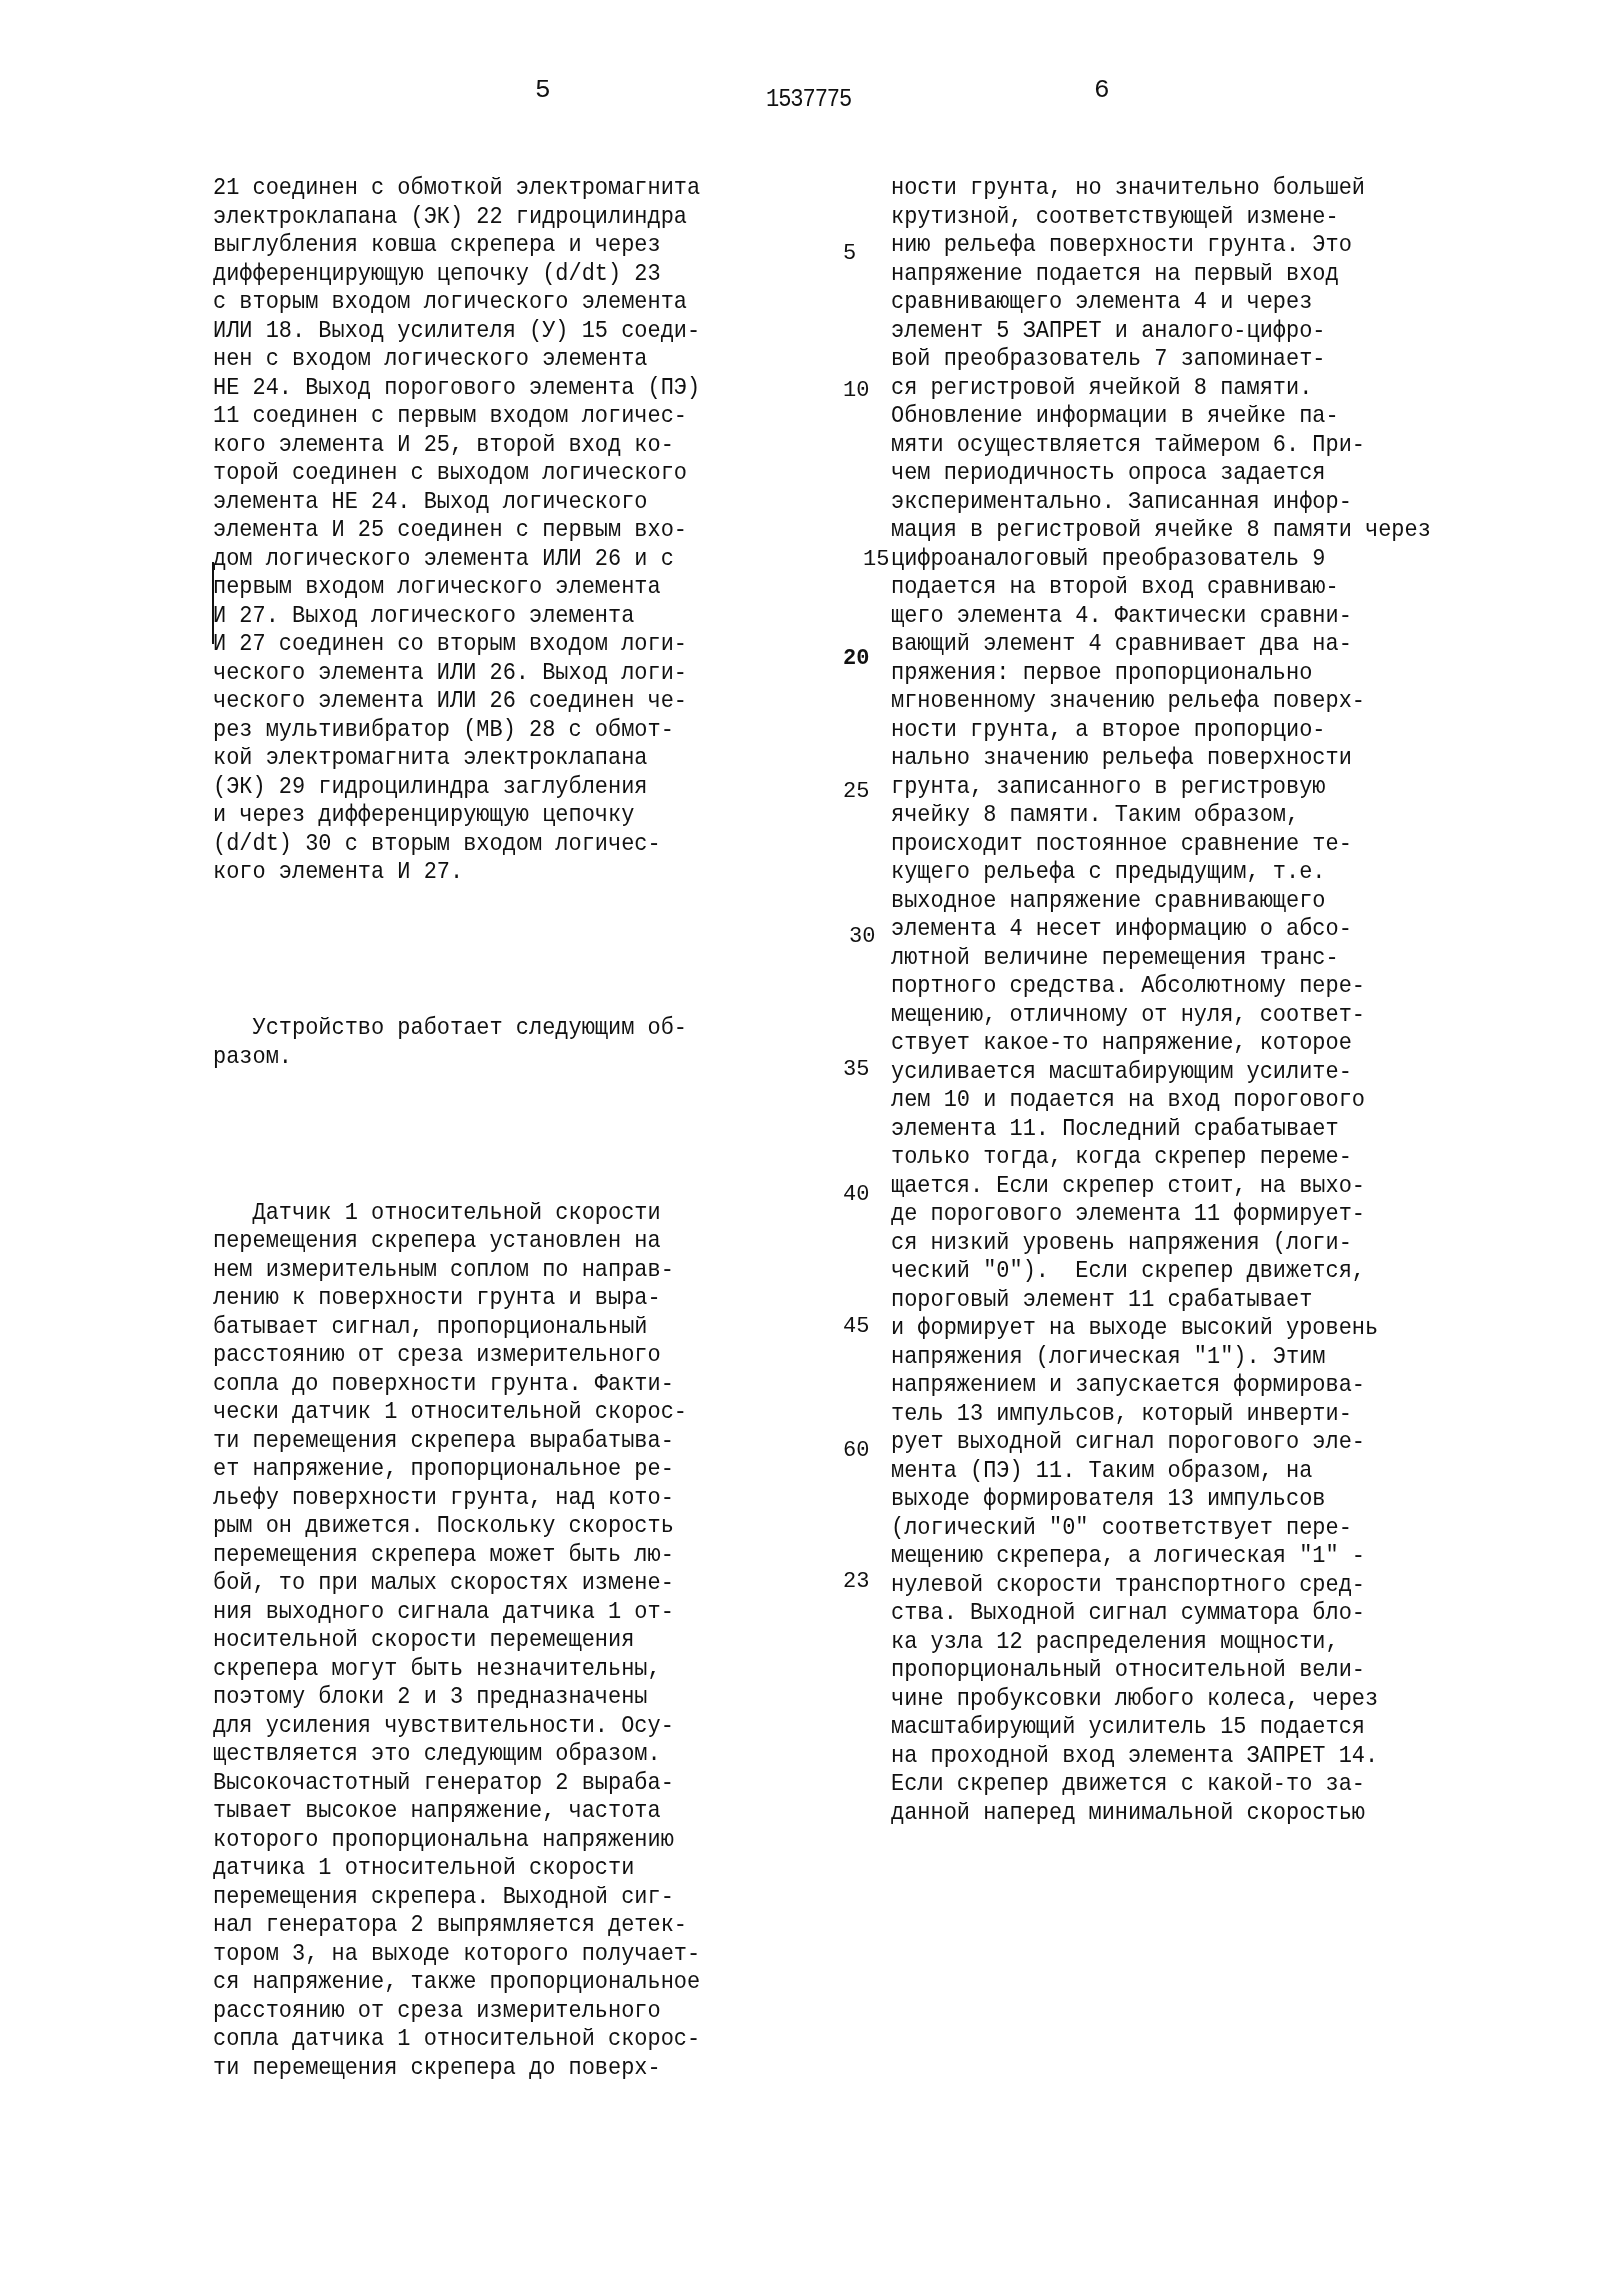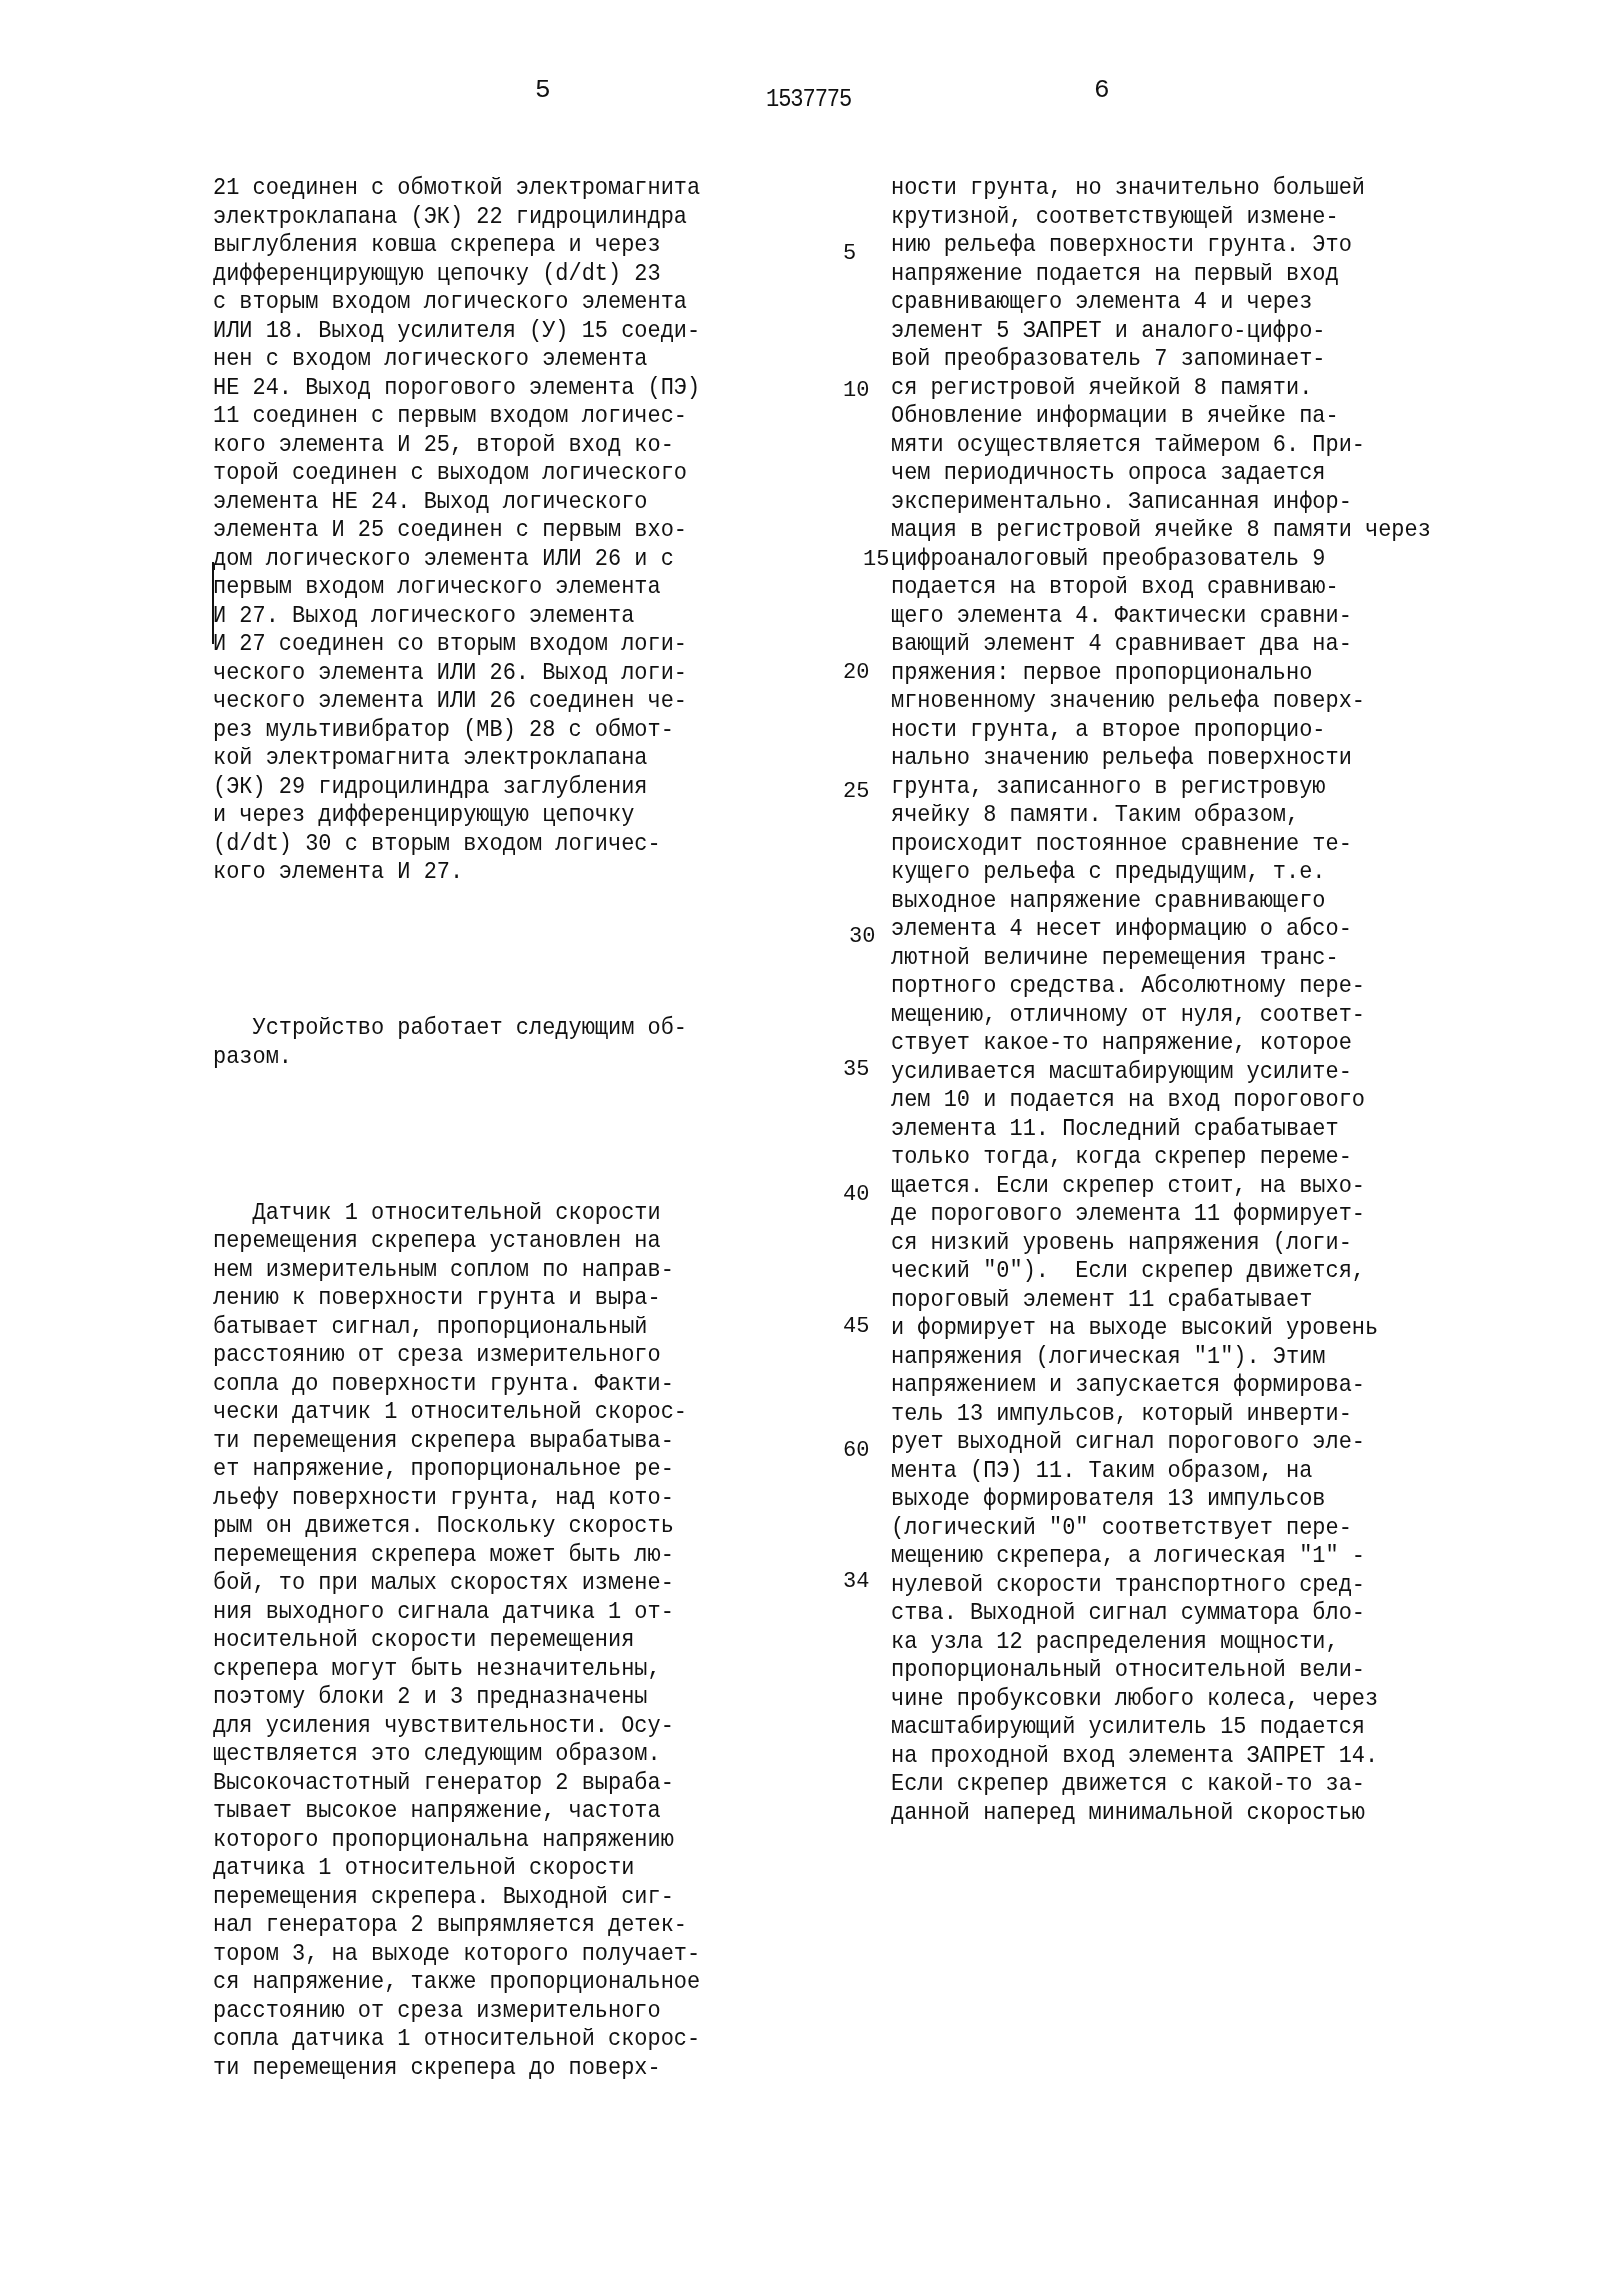--- a/index.html
+++ b/index.html
@@ -36,22 +36,22 @@
 </div>
 
 <div class="col" id="col-right">
   <div id="rp"><span class="ln">ности грунта, но значительно большей</span><span class="ln">крутизной, соответствующей измене-</span><span class="ln">нию рельефа поверхности грунта. Это</span><span class="ln">напряжение подается на первый вход</span><span class="ln">сравнивающего элемента 4 и через</span><span class="ln">элемент 5 ЗАПРЕТ и аналого-цифро-</span><span class="ln">вой преобразователь 7 запоминает-</span><span class="ln">ся регистровой ячейкой 8 памяти.</span><span class="ln">Обновление информации в ячейке па-</span><span class="ln">мяти осуществляется таймером 6. При-</span><span class="ln">чем периодичность опроса задается</span><span class="ln">экспериментально. Записанная инфор-</span><span class="ln">мация в регистровой ячейке 8 памяти через</span><span class="ln">цифроаналоговый преобразователь 9</span><span class="ln">подается на второй вход сравниваю-</span><span class="ln">щего элемента 4. Фактически сравни-</span><span class="ln">вающий элемент 4 сравнивает два на-</span><span class="ln">пряжения: первое пропорционально</span><span class="ln">мгновенному значению рельефа поверх-</span><span class="ln">ности грунта, а второе пропорцио-</span><span class="ln">нально значению рельефа поверхности</span><span class="ln">грунта, записанного в регистровую</span><span class="ln">ячейку 8 памяти. Таким образом,</span><span class="ln">происходит постоянное сравнение те-</span><span class="ln">кущего рельефа с предыдущим, т.е.</span><span class="ln">выходное напряжение сравнивающего</span><span class="ln">элемента 4 несет информацию о абсо-</span><span class="ln">лютной величине перемещения транс-</span><span class="ln">портного средства. Абсолютному пере-</span><span class="ln">мещению, отличному от нуля, соответ-</span><span class="ln">ствует какое-то напряжение, которое</span><span class="ln">усиливается масштабирующим усилите-</span><span class="ln">лем 10 и подается на вход порогового</span><span class="ln">элемента 11. Последний срабатывает</span><span class="ln">только тогда, когда скрепер переме-</span><span class="ln">щается. Если скрепер стоит, на выхо-</span><span class="ln">де порогового элемента 11 формирует-</span><span class="ln">ся низкий уровень напряжения (логи-</span><span class="ln">ческий "0").  Если скрепер движется,</span><span class="ln">пороговый элемент 11 срабатывает</span><span class="ln">и формирует на выходе высокий уровень</span><span class="ln">напряжения (логическая "1"). Этим</span><span class="ln">напряжением и запускается формирова-</span><span class="ln">тель 13 импульсов, который инверти-</span><span class="ln">рует выходной сигнал порогового эле-</span><span class="ln">мента (ПЭ) 11. Таким образом, на</span><span class="ln">выходе формирователя 13 импульсов</span><span class="ln">(логический "0" соответствует пере-</span><span class="ln">мещению скрепера, а логическая "1" -</span><span class="ln">нулевой скорости транспортного сред-</span><span class="ln">ства. Выходной сигнал сумматора бло-</span><span class="ln">ка узла 12 распределения мощности,</span><span class="ln">пропорциональный относительной вели-</span><span class="ln">чине пробуксовки любого колеса, через</span><span class="ln">масштабирующий усилитель 15 подается</span><span class="ln">на проходной вход элемента ЗАПРЕТ 14.</span><span class="ln">Если скрепер движется с какой-то за-</span><span class="ln">данной наперед минимальной скоростью</span></div>
 </div>
 
 <div id="margin">
     <div class="marg" style="top: 243px;">5</div>
     <div class="marg" style="top: 380px;">10</div>
     <div class="marg" style="top: 549px; margin-left: 20px;">15</div>
-    <div class="marg" style="top: 662px;">20</div>
+    <div class="marg" style="top: 648px; font-weight: bold;">20</div>
     <div class="marg" style="top: 781px;">25</div>
     <div class="marg" style="top: 926px; margin-left: 6px;">30</div>
     <div class="marg" style="top: 1059px;">35</div>
     <div class="marg" style="top: 1184px;">40</div>
     <div class="marg" style="top: 1316px;">45</div>
     <div class="marg" style="top: 1440px;">60</div>
-    <div class="marg" style="top: 1571px;">34</div>
+    <div class="marg" style="top: 1571px;">23</div>
   </div>
 
 
 </body></html>

